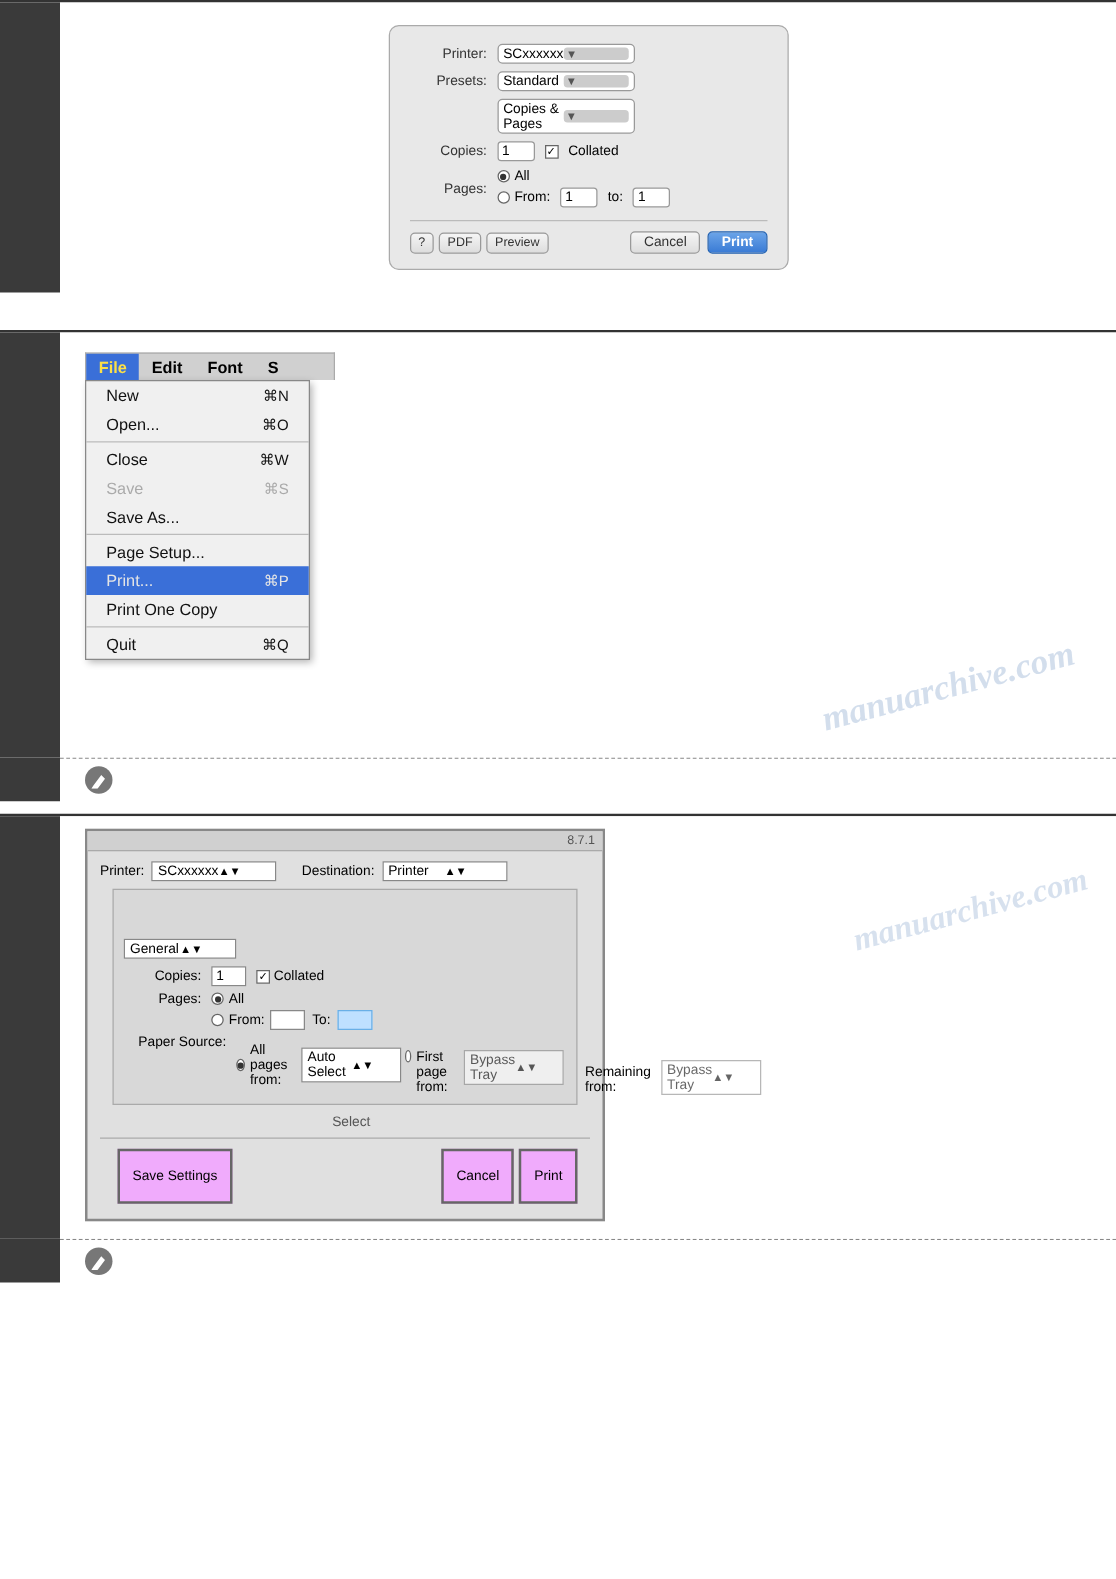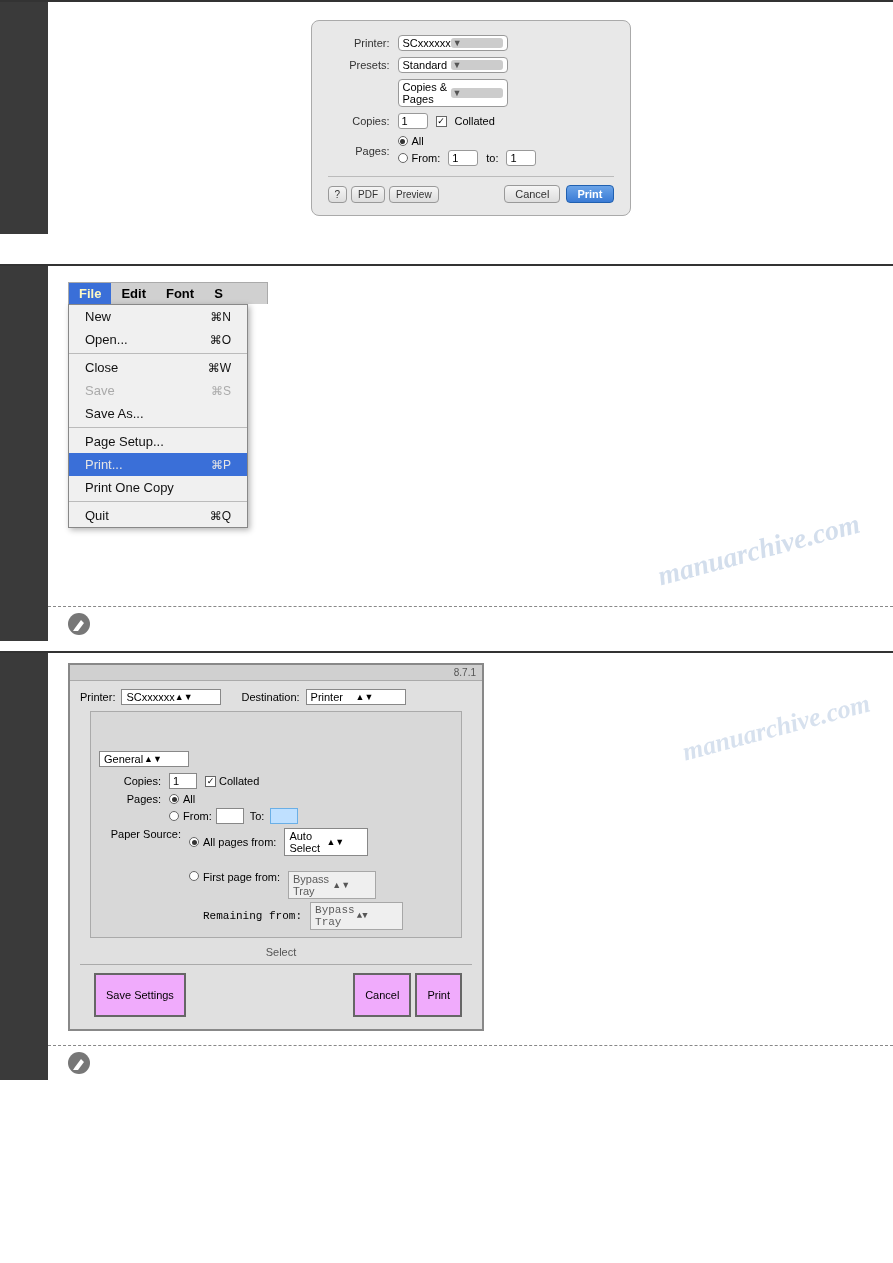--- a/index.html
+++ b/index.html
@@ -414,21 +414,21 @@
     </div>
   </div>
 
   <div style="height: 30px; background: #fff;"></div>
 
   <div class="section">
     <div class="section-sidebar" style="min-height:340px;"></div>
     <div class="section2-content section-content" style="position:relative;">
 
       <div style="display:flex; width:200px; background:#d0d0d0; border:1px solid #aaa; border-bottom:none;">
-        <div class="menu-bar-item" style="background:#3a6fd8; color:#fef9c3; font-weight:bold;">File</div>
+        <div class="menu-bar-item" style="background:#3a6fd8; color:#fde047; font-weight:bold;">File</div>
         <div class="menu-bar-item">Edit</div>
         <div class="menu-bar-item">Font</div>
         <div class="menu-bar-item">S</div>
       </div>
 
       <div class="file-menu-dropdown">
         <div class="menu-item">
           <span>New</span>
           <span class="shortcut">⌘N</span>
         </div>
@@ -537,38 +537,38 @@
                   <input class="pd2-input" type="text" style="">
                   <span style="margin:0 2px;">To:</span>
                   <input class="pd2-input" type="text" style="background: rgb(191, 224, 255); border-color: rgb(106, 175, 230);">
                 </div>
               </div>
             </div>
 
             
             <div style="display:flex; align-items:flex-start; margin-bottom:3px;">
               <span style="min-width:90px; text-align:right; padding-right:8px; font-size:11px;">Paper Source:</span>
-              <div style="display:flex; flex-direction:column; gap:3px;">
+              <div style="display:flex; flex-direction:row; gap:3px;">
                 <div style="display:flex; align-items:center; gap:4px;">
                   <span class="fake-radio checked"></span>
                   <span>All pages from:</span>
                   <div class="pd2-select" style="margin-left:4px; min-width:80px;">
                     <span>Auto Select</span>
                     <span class="arr">▲▼</span>
                   </div>
                 </div>
                 <div style="display:flex; align-items:flex-start; gap:4px;margin-top:12px;">
                   <span class="fake-radio"></span>
                   <span>First page from:</span>
                   <div class="pd2-select" style="margin-left:4px; min-width:80px; opacity:0.6;">
                     <span>Bypass Tray</span>
                     <span class="arr">▲▼</span>
                   </div>
                 </div>
-                <div style="display:flex; align-items:center; gap:4px; padding-left:14px;font-family:Liberation Mono, monospace;">
+                <div style="display:flex; align-items:flex-end; gap:4px; padding-left:14px;">
                   <span>Remaining from:</span>
                   <div class="pd2-select" style="margin-left:4px; min-width:80px; opacity:0.6;">
                     <span>Bypass Tray</span>
                     <span class="arr">▲▼</span>
                   </div>
                 </div>
               </div>
             </div>
           </div>
 

